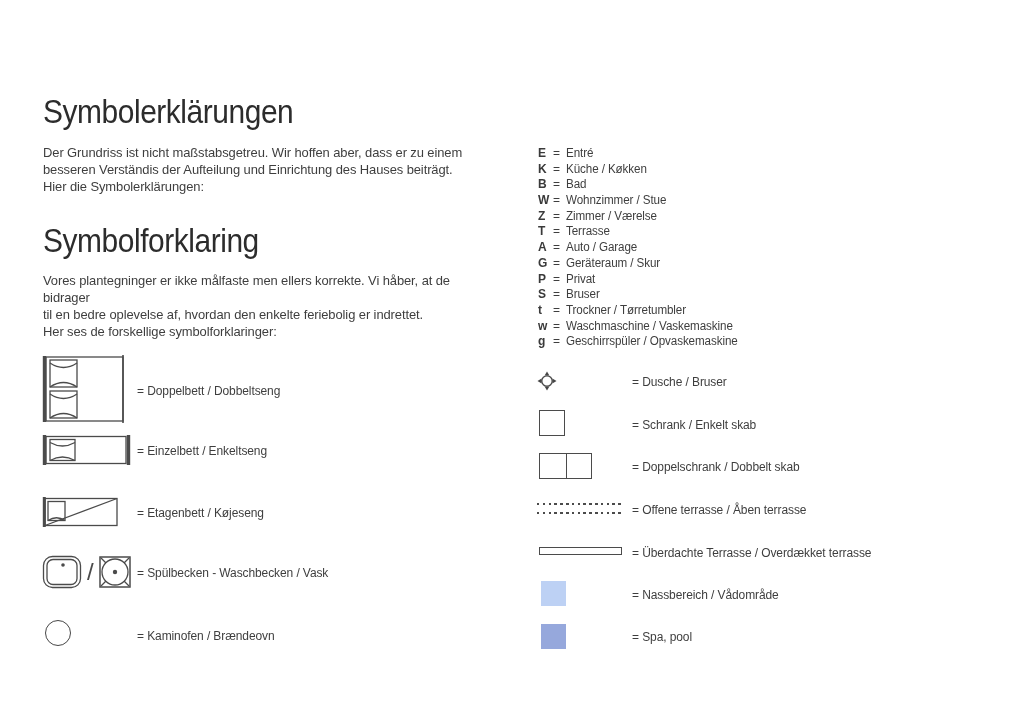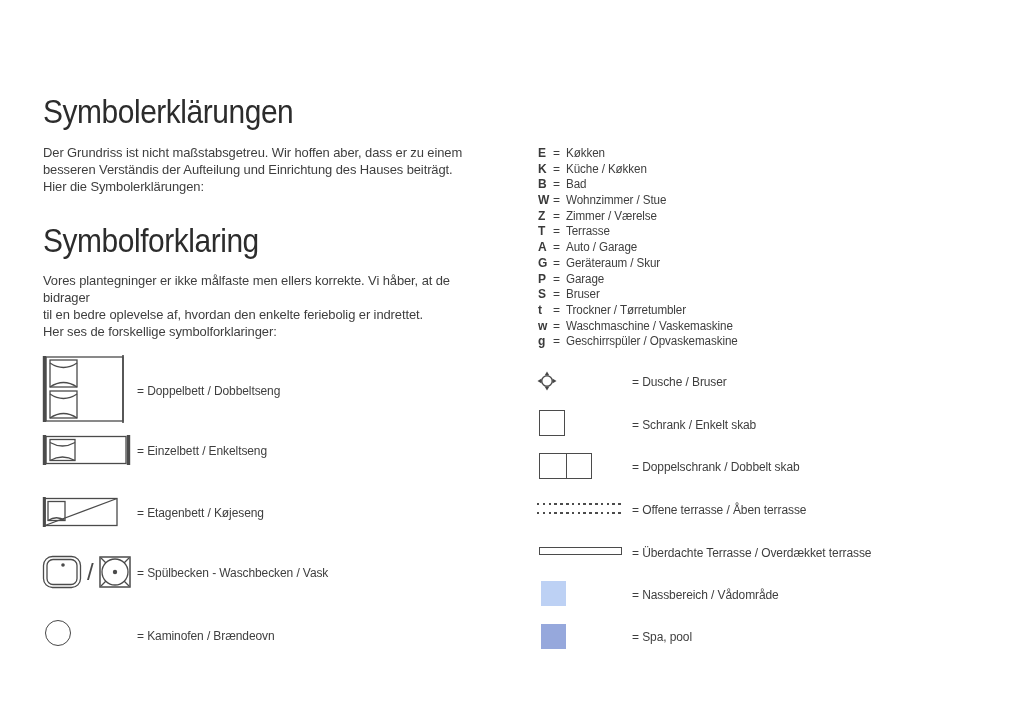--- a/index.html
+++ b/index.html
@@ -123,21 +123,21 @@
 </div>
 <div class="sym-label" style="left:137px; top:566px;">= Spülbecken - Waschbecken / Vask</div>
 
 <div class="abs stove-circle" style="left:45px; top:620px;"></div>
 <div class="sym-label" style="left:137px; top:629px;">= Kaminofen / Brændeovn</div>
 
 <div class="codes">
   <div class="code-row">
     <span class="code">E</span>
     <span class="eq">=</span>
-    <span class="txt">Køkken</span>
+    <span class="txt">Entré</span>
   </div>
   <div class="code-row">
     <span class="code">K</span>
     <span class="eq">=</span>
     <span class="txt">Küche / Køkken</span>
   </div>
   <div class="code-row">
     <span class="code">B</span>
     <span class="eq">=</span>
     <span class="txt">Bad</span>
@@ -163,21 +163,21 @@
     <span class="txt">Auto / Garage</span>
   </div>
   <div class="code-row">
     <span class="code">G</span>
     <span class="eq">=</span>
     <span class="txt">Geräteraum / Skur</span>
   </div>
   <div class="code-row">
     <span class="code">P</span>
     <span class="eq">=</span>
-    <span class="txt">Garage</span>
+    <span class="txt">Privat</span>
   </div>
   <div class="code-row">
     <span class="code">S</span>
     <span class="eq">=</span>
     <span class="txt">Bruser</span>
   </div>
   <div class="code-row">
     <span class="code">t</span>
     <span class="eq">=</span>
     <span class="txt">Trockner / Tørretumbler</span>

